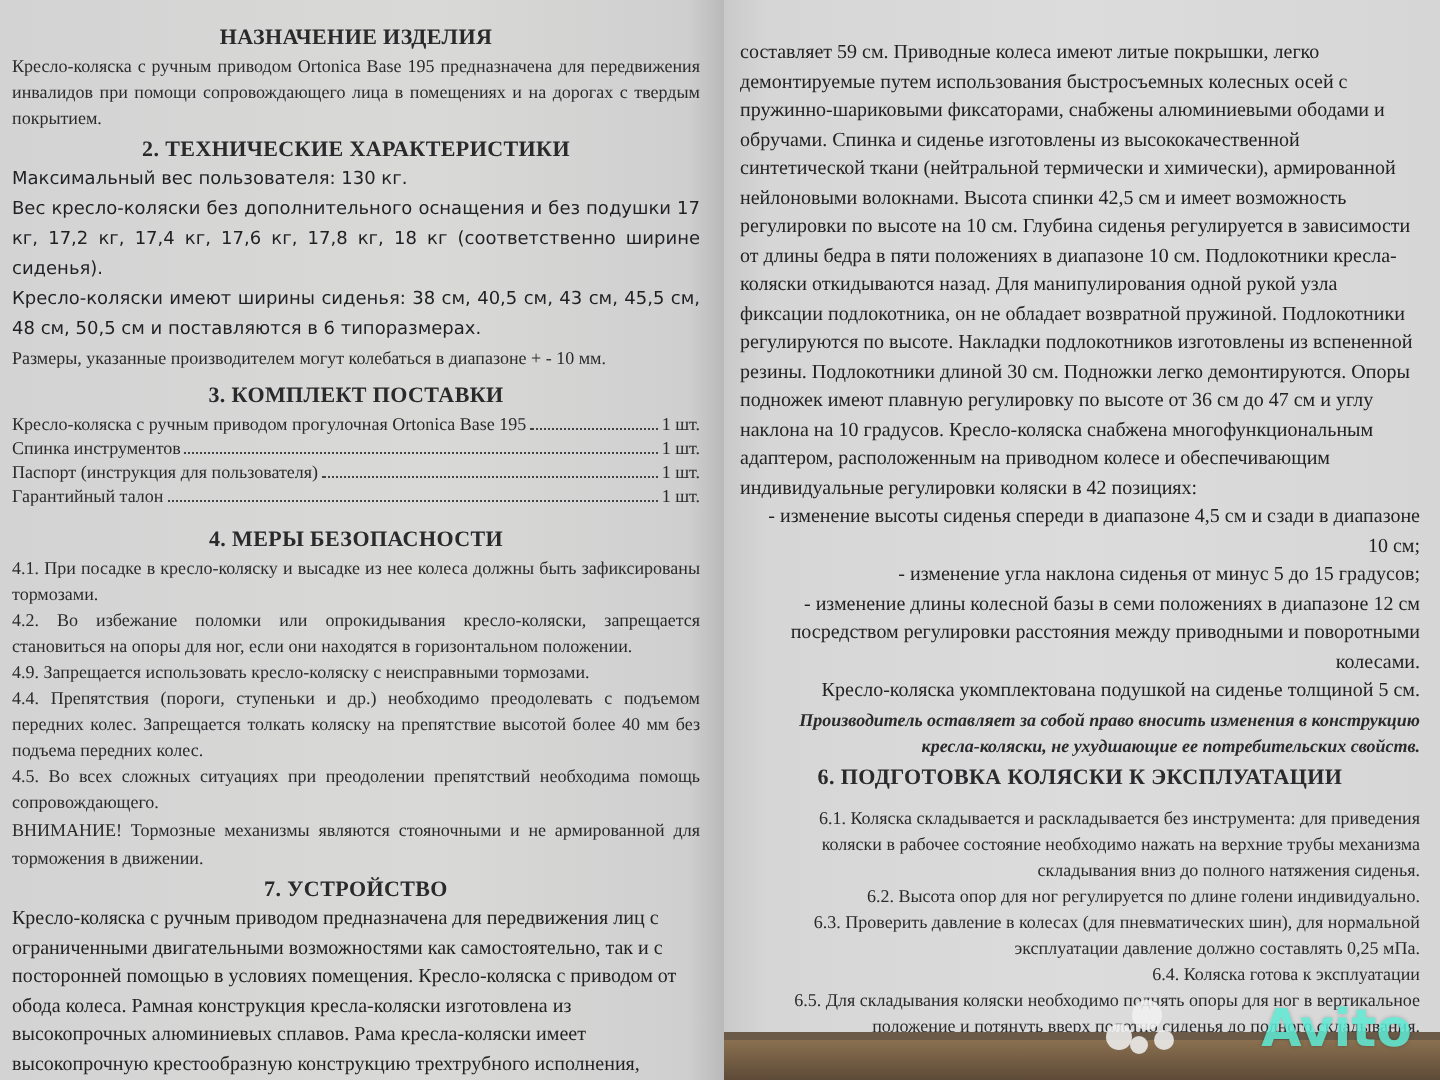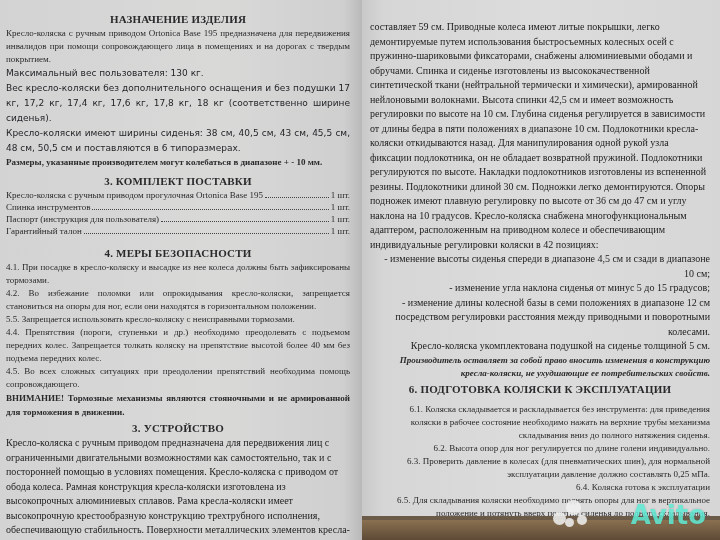--- a/index.html
+++ b/index.html
@@ -27,21 +27,21 @@
     position: absolute; left: 362px; top: 520px; width: 358px; height: 20px;
     background: linear-gradient(180deg, #8a7050, #5d4a37);
   }
   .top-shadow {
     position: absolute; left: 280px; top: 0; width: 200px; height: 12px;
     background: radial-gradient(ellipse at center, #6a6a6a 0%, rgba(120,120,120,0) 70%);
   }
   .h { font-weight: bold; text-align: center; font-size: 11px; margin: 3px 0 2px; letter-spacing: 0.2px; }
   p { margin: 0; font-size: 9px; line-height: 13px; text-align: justify; }
   .sans { font-family: "DejaVu Sans", sans-serif; font-size: 9px; line-height: 15px; color: #1f2024; }
-  .bold { font-weight: bold; }
+  .bold { font-weight: normal; }
   .italic-bold { font-weight: bold; font-style: italic; }
   .list-line { display: flex; font-size: 9px; line-height: 12px; }
   .list-line .dots { flex: 1; border-bottom: 1px dotted #444; margin: 0 2px 3px; }
   .big { font-size: 10px; line-height: 14.5px; text-align: left; color: #222; }
   .indent { padding-left: 14px; text-align: right; }
   .sp { height: 6px; }
   .avito {
     position: absolute; right: 14px; bottom: 10px; display: flex; align-items: center;
     color: #5eead4; font-family: "DejaVu Sans", sans-serif; font-size: 26px; font-weight: bold;
     opacity: 0.85; text-shadow: 0 0 2px rgba(0,0,0,0.25); gap: 40px;
@@ -50,20 +50,21 @@
   .avito .dots span { position: absolute; border-radius: 50%; background: #f2f2f2; }
 </style>
 </head>
 <body>
 
 <div class="top-shadow"></div>
 
 <div class="page page-left">
   <div class="h">НАЗНАЧЕНИЕ ИЗДЕЛИЯ</div>
   <p>Кресло-коляска с ручным приводом Ortonica Base 195 предназначена для передвижения инвалидов при помощи сопровождающего лица в помещениях и на дорогах с твердым покрытием.</p>
+  <div class="h">2. ТЕХНИЧЕСКИЕ ХАРАКТЕРИСТИКИ</div>
   <p class="sans">Максимальный вес пользователя: 130 кг.</p>
   <p class="sans">Вес кресло-коляски без дополнительного оснащения и без подушки 17 кг, 17,2 кг, 17,4 кг, 17,6 кг, 17,8 кг, 18 кг (соответственно ширине сиденья).</p>
   <p class="sans">Кресло-коляски имеют ширины сиденья: 38 см, 40,5 см, 43 см, 45,5 см, 48 см, 50,5 см и поставляются в 6 типоразмерах.</p>
   <p class="bold">Размеры, указанные производителем могут колебаться в диапазоне + - 10 мм.</p>
 
   <div class="h" style="margin-top:6px">3. КОМПЛЕКТ ПОСТАВКИ</div>
   <div class="list-line">
       <span>Кресло-коляска с ручным приводом прогулочная Ortonica Base 195</span>
       <span class="dots"></span>
       <span>1 шт.</span>
@@ -80,26 +81,26 @@
     </div>
   <div class="list-line">
       <span>Гарантийный талон</span>
       <span class="dots"></span>
       <span>1 шт.</span>
     </div>
 
   <div class="h" style="margin-top:10px">4. МЕРЫ БЕЗОПАСНОСТИ</div>
   <p>4.1. При посадке в кресло-коляску и высадке из нее колеса должны быть зафиксированы тормозами.</p>
   <p>4.2. Во избежание поломки или опрокидывания кресло-коляски, запрещается становиться на опоры для ног, если они находятся в горизонтальном положении.</p>
-  <p>5.5. Запрещается использовать кресло-коляску с неисправными тормозами.</p>
+  <p>4.9. Запрещается использовать кресло-коляску с неисправными тормозами.</p>
   <p>4.4. Препятствия (пороги, ступеньки и др.) необходимо преодолевать с подъемом передних колес. Запрещается толкать коляску на препятствие высотой более 40 мм без подъема передних колес.</p>
   <p>4.5. Во всех сложных ситуациях при преодолении препятствий необходима помощь сопровождающего.</p>
   <p class="bold" style="line-height:14px">ВНИМАНИЕ! Тормозные механизмы являются стояночными и не армированной для торможения в движении.</p>
 
-  <div class="h">3. УСТРОЙСТВО</div>
+  <div class="h">7. УСТРОЙСТВО</div>
   <p class="big">Кресло-коляска с ручным приводом предназначена для передвижения лиц с ограниченными двигательными возможностями как самостоятельно, так и с посторонней помощью в условиях помещения. Кресло-коляска с приводом от обода колеса. Рамная конструкция кресла-коляски изготовлена из высокопрочных алюминиевых сплавов. Рама кресла-коляски имеет высокопрочную крестообразную конструкцию трехтрубного исполнения, обеспечивающую стабильность. Поверхности металлических элементов кресла-коляски обеспечивают антикоррозийную защиту и устойчивы к дезинфекции, а также покрыты высококачественной порошковой краской на основе полиэфира. Возможность складывания и раскладывания без применения инструмента. Поворотные колеса имеют литые полиуретановые покрышки и имеет диаметр 20 см. Вилка поворотного колеса имеет 4 позиции установки положения колеса. В качестве опор вращения в передних и в задних колесах применяются шариковые подшипники, работающие в паре со стальной втулкой. Диаметр приводных колес</p>
 </div>
 
 <div class="page page-right">
   <p class="big">составляет 59 см. Приводные колеса имеют литые покрышки, легко демонтируемые путем использования быстросъемных колесных осей с пружинно-шариковыми фиксаторами, снабжены алюминиевыми ободами и обручами. Спинка и сиденье изготовлены из высококачественной синтетической ткани (нейтральной термически и химически), армированной нейлоновыми волокнами. Высота спинки 42,5 см и имеет возможность регулировки по высоте на 10 см. Глубина сиденья регулируется в зависимости от длины бедра в пяти положениях в диапазоне 10 см. Подлокотники кресла-коляски откидываются назад. Для манипулирования одной рукой узла фиксации подлокотника, он не обладает возвратной пружиной. Подлокотники регулируются по высоте. Накладки подлокотников изготовлены из вспененной резины. Подлокотники длиной 30 см. Подножки легко демонтируются. Опоры подножек имеют плавную регулировку по высоте от 36 см до 47 см и углу наклона на 10 градусов. Кресло-коляска снабжена многофункциональным адаптером, расположенным на приводном колесе и обеспечивающим индивидуальные регулировки коляски в 42 позициях:</p>
   <p class="big indent">- изменение высоты сиденья спереди в диапазоне 4,5 см и сзади в диапазоне 10 см;</p>
   <p class="big indent">- изменение угла наклона сиденья от минус 5 до 15 градусов;</p>
   <p class="big indent">- изменение длины колесной базы в семи положениях в диапазоне 12 см посредством регулировки расстояния между приводными и поворотными колесами.</p>
   <p class="big indent">Кресло-коляска укомплектована подушкой на сиденье толщиной 5 см.</p>
   <p class="italic-bold indent">Производитель оставляет за собой право вносить изменения в конструкцию кресла-коляски, не ухудшающие ее потребительских свойств.</p>

